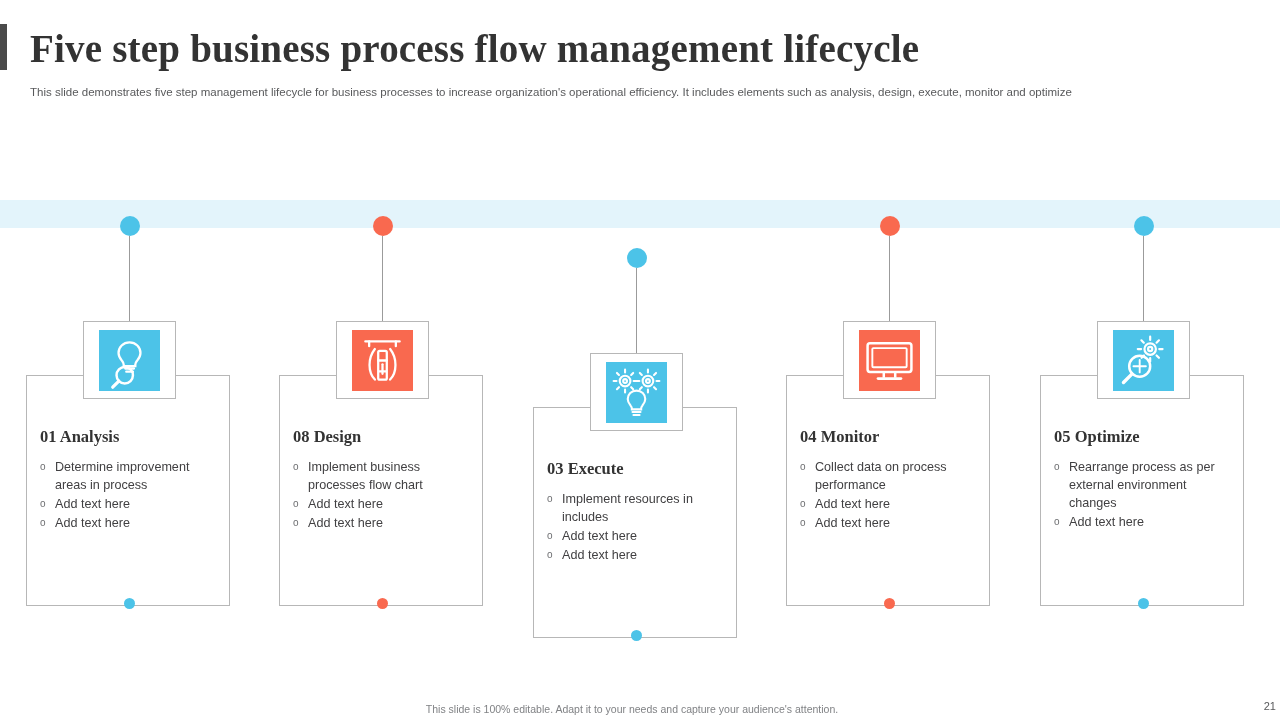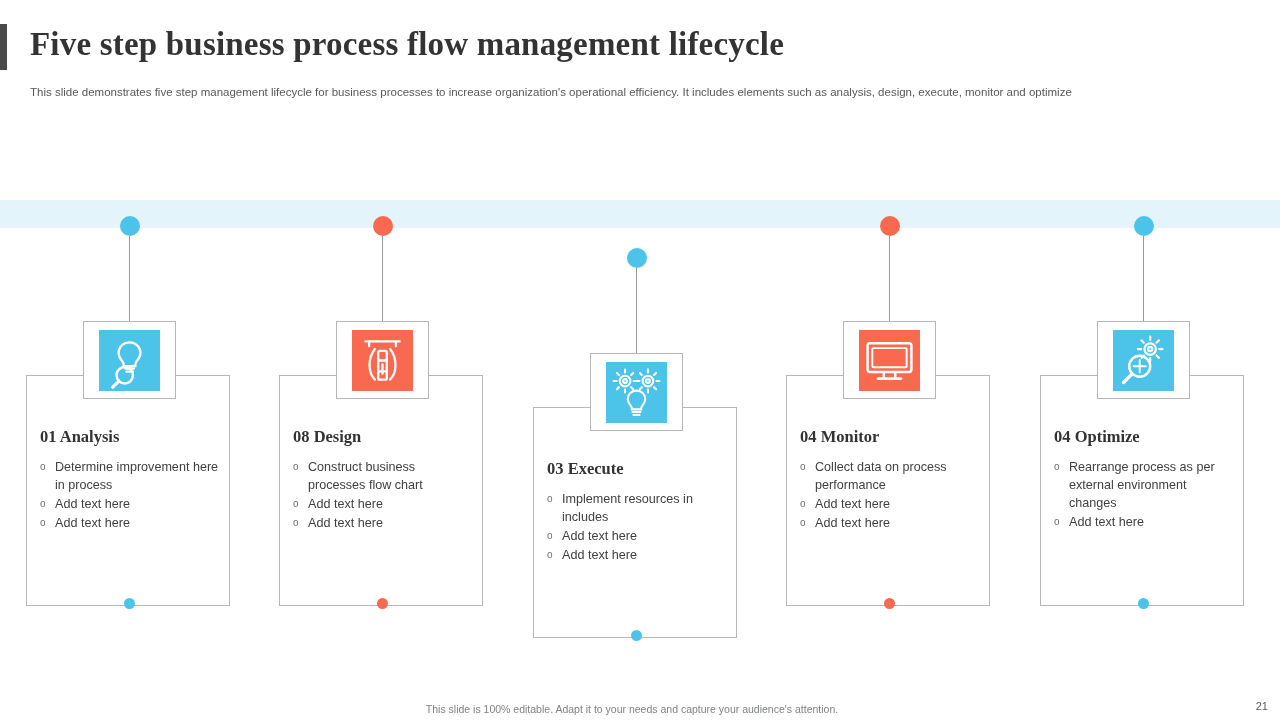--- a/index.html
+++ b/index.html
@@ -21,21 +21,21 @@
     width: 7px;
     height: 46px;
     background: #4a4a4a;
   }
   .title {
     position: absolute;
     left: 30px;
     top: 26px;
     font-family: "Liberation Serif", serif;
     font-weight: bold;
-    font-size: 33px;
+    font-size: 39px;
     color: #333333;
     letter-spacing: 0.2px;
     white-space: nowrap;
   }
   .subtitle {
     position: absolute;
     left: 30px;
     top: 86px;
     font-size: 11.5px;
     color: #58595b;
@@ -149,21 +149,21 @@
     position: absolute;
     left: 0;
     top: 703px;
     width: 1264px;
     text-align: center;
     font-size: 10.5px;
     color: #808285;
   }
   .page-num {
     position: absolute;
-    right: 12px;
+    right: 4px;
     top: 700px;
     font-size: 11px;
     color: #58595b;
   }
 </style>
 </head>
 <body>
 
 <div class="left-bar"></div>
 <div class="title">Five step business process flow management lifecycle</div>
@@ -184,21 +184,21 @@
           <circle cx="27" cy="47.5" r="8.6" stroke-width="2.6"></circle>
           <path d="M20.8 53.6 14.4 60" stroke-width="3.4"></path>
         </g>
       </svg>
         </div>
       </div>
       <div class="card-title">01 Analysis</div>
       <div class="bullets">
         <div class="bullet">
           <span class="marker">o</span>
-          <span class="btext">Determine improvement here in process</span>
+          <span class="btext">Determine improvement areas in process</span>
         </div>
         <div class="bullet">
           <span class="marker">o</span>
           <span class="btext">Add text here</span>
         </div>
         <div class="bullet">
           <span class="marker">o</span>
           <span class="btext">Add text here</span>
         </div>
       </div>
@@ -221,21 +221,21 @@
           <path d="M32 36v10"></path>
           <path d="M28.5 43.5h7"></path>
         </g>
       </svg>
         </div>
       </div>
       <div class="card-title">08 Design</div>
       <div class="bullets">
         <div class="bullet">
           <span class="marker">o</span>
-          <span class="btext">Construct business processes flow chart</span>
+          <span class="btext">Implement business processes flow chart</span>
         </div>
         <div class="bullet">
           <span class="marker">o</span>
           <span class="btext">Add text here</span>
         </div>
         <div class="bullet">
           <span class="marker">o</span>
           <span class="btext">Add text here</span>
         </div>
       </div>
@@ -322,21 +322,21 @@
           <circle cx="39" cy="20" r="6"></circle>
           <circle cx="39" cy="20" r="2.2"></circle>
           <path d="M39 10.5v-3.5M39 33v-3.5M29.5 20H26M52 20h-3.5M32.3 13.3l-2.5-2.5M48.2 29.2l-2.5-2.5M45.7 13.3l2.5-2.5M30 29.2l2.5-2.5"></path>
           <circle cx="28" cy="38" r="11" stroke-width="2.6"></circle>
           <path d="M28 31.5v13M21.5 38h13" stroke-width="2"></path>
           <path d="M20 46 11 55" stroke-width="3.6"></path>
         </g>
       </svg>
         </div>
       </div>
-      <div class="card-title">04 Optimize</div>
+      <div class="card-title">05 Optimize</div>
       <div class="bullets">
         <div class="bullet">
           <span class="marker">o</span>
           <span class="btext">Rearrange process as per external environment changes</span>
         </div>
         <div class="bullet">
           <span class="marker">o</span>
           <span class="btext">Add text here</span>
         </div>
       </div>

